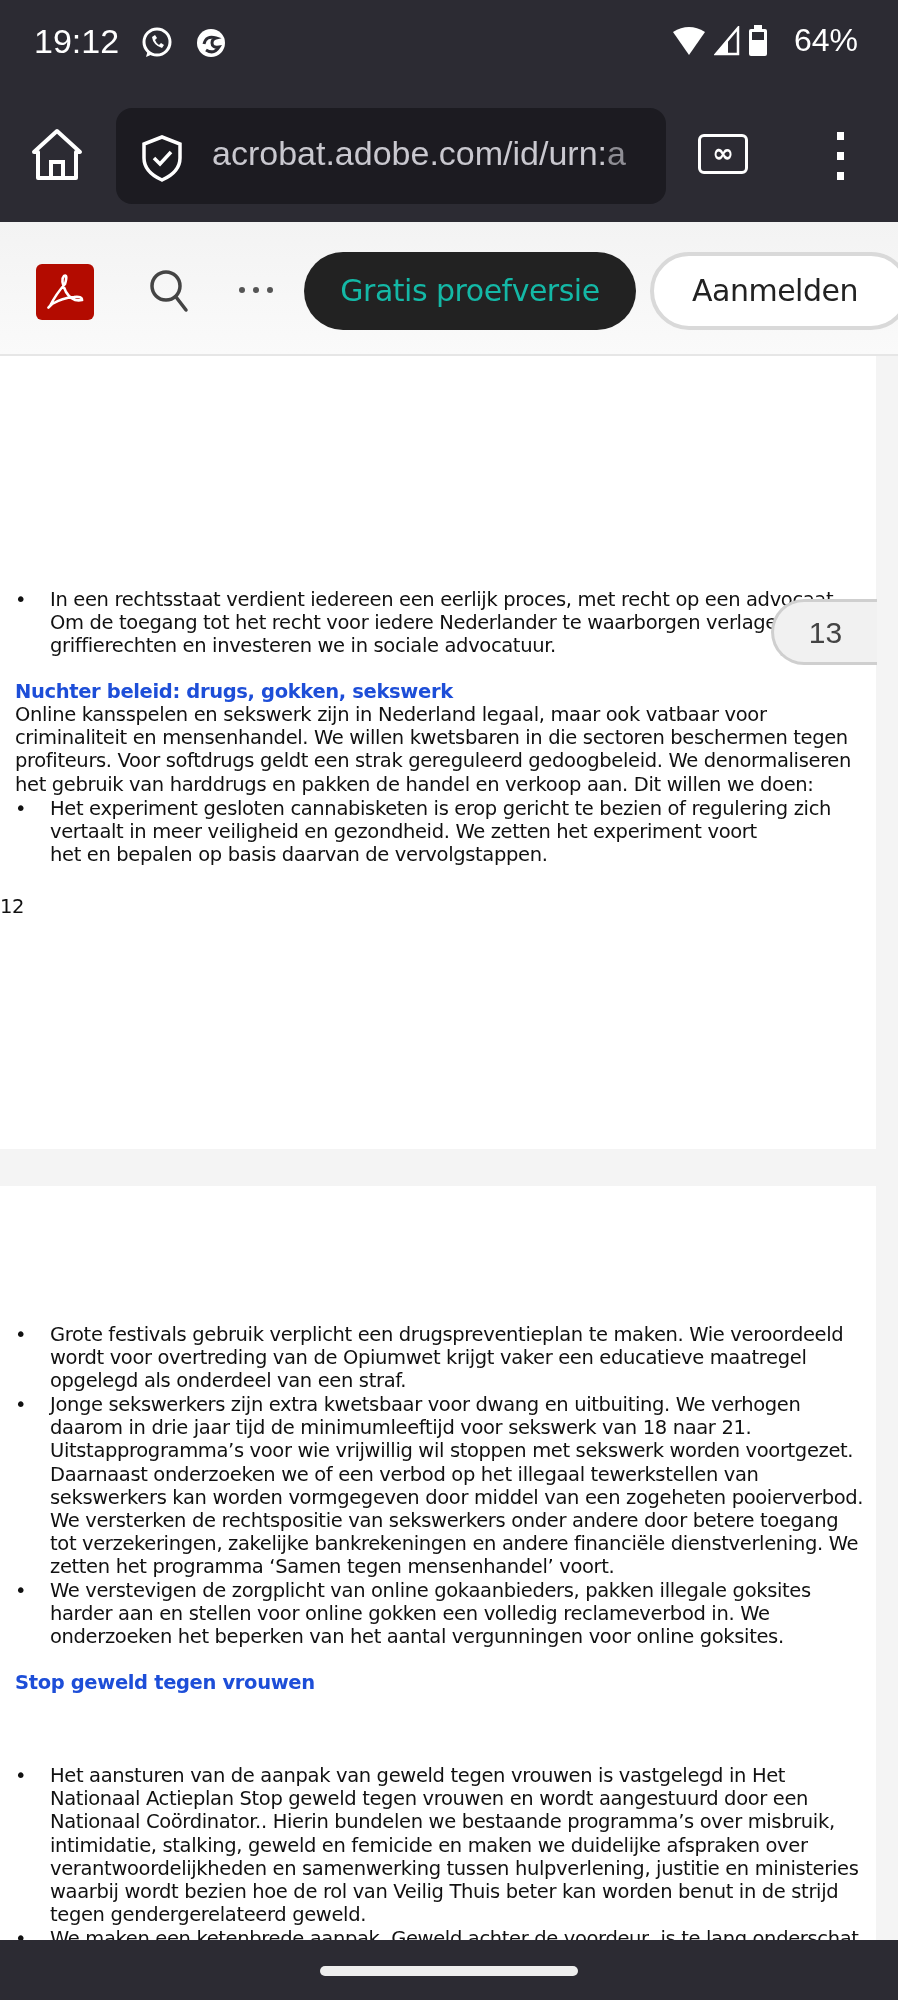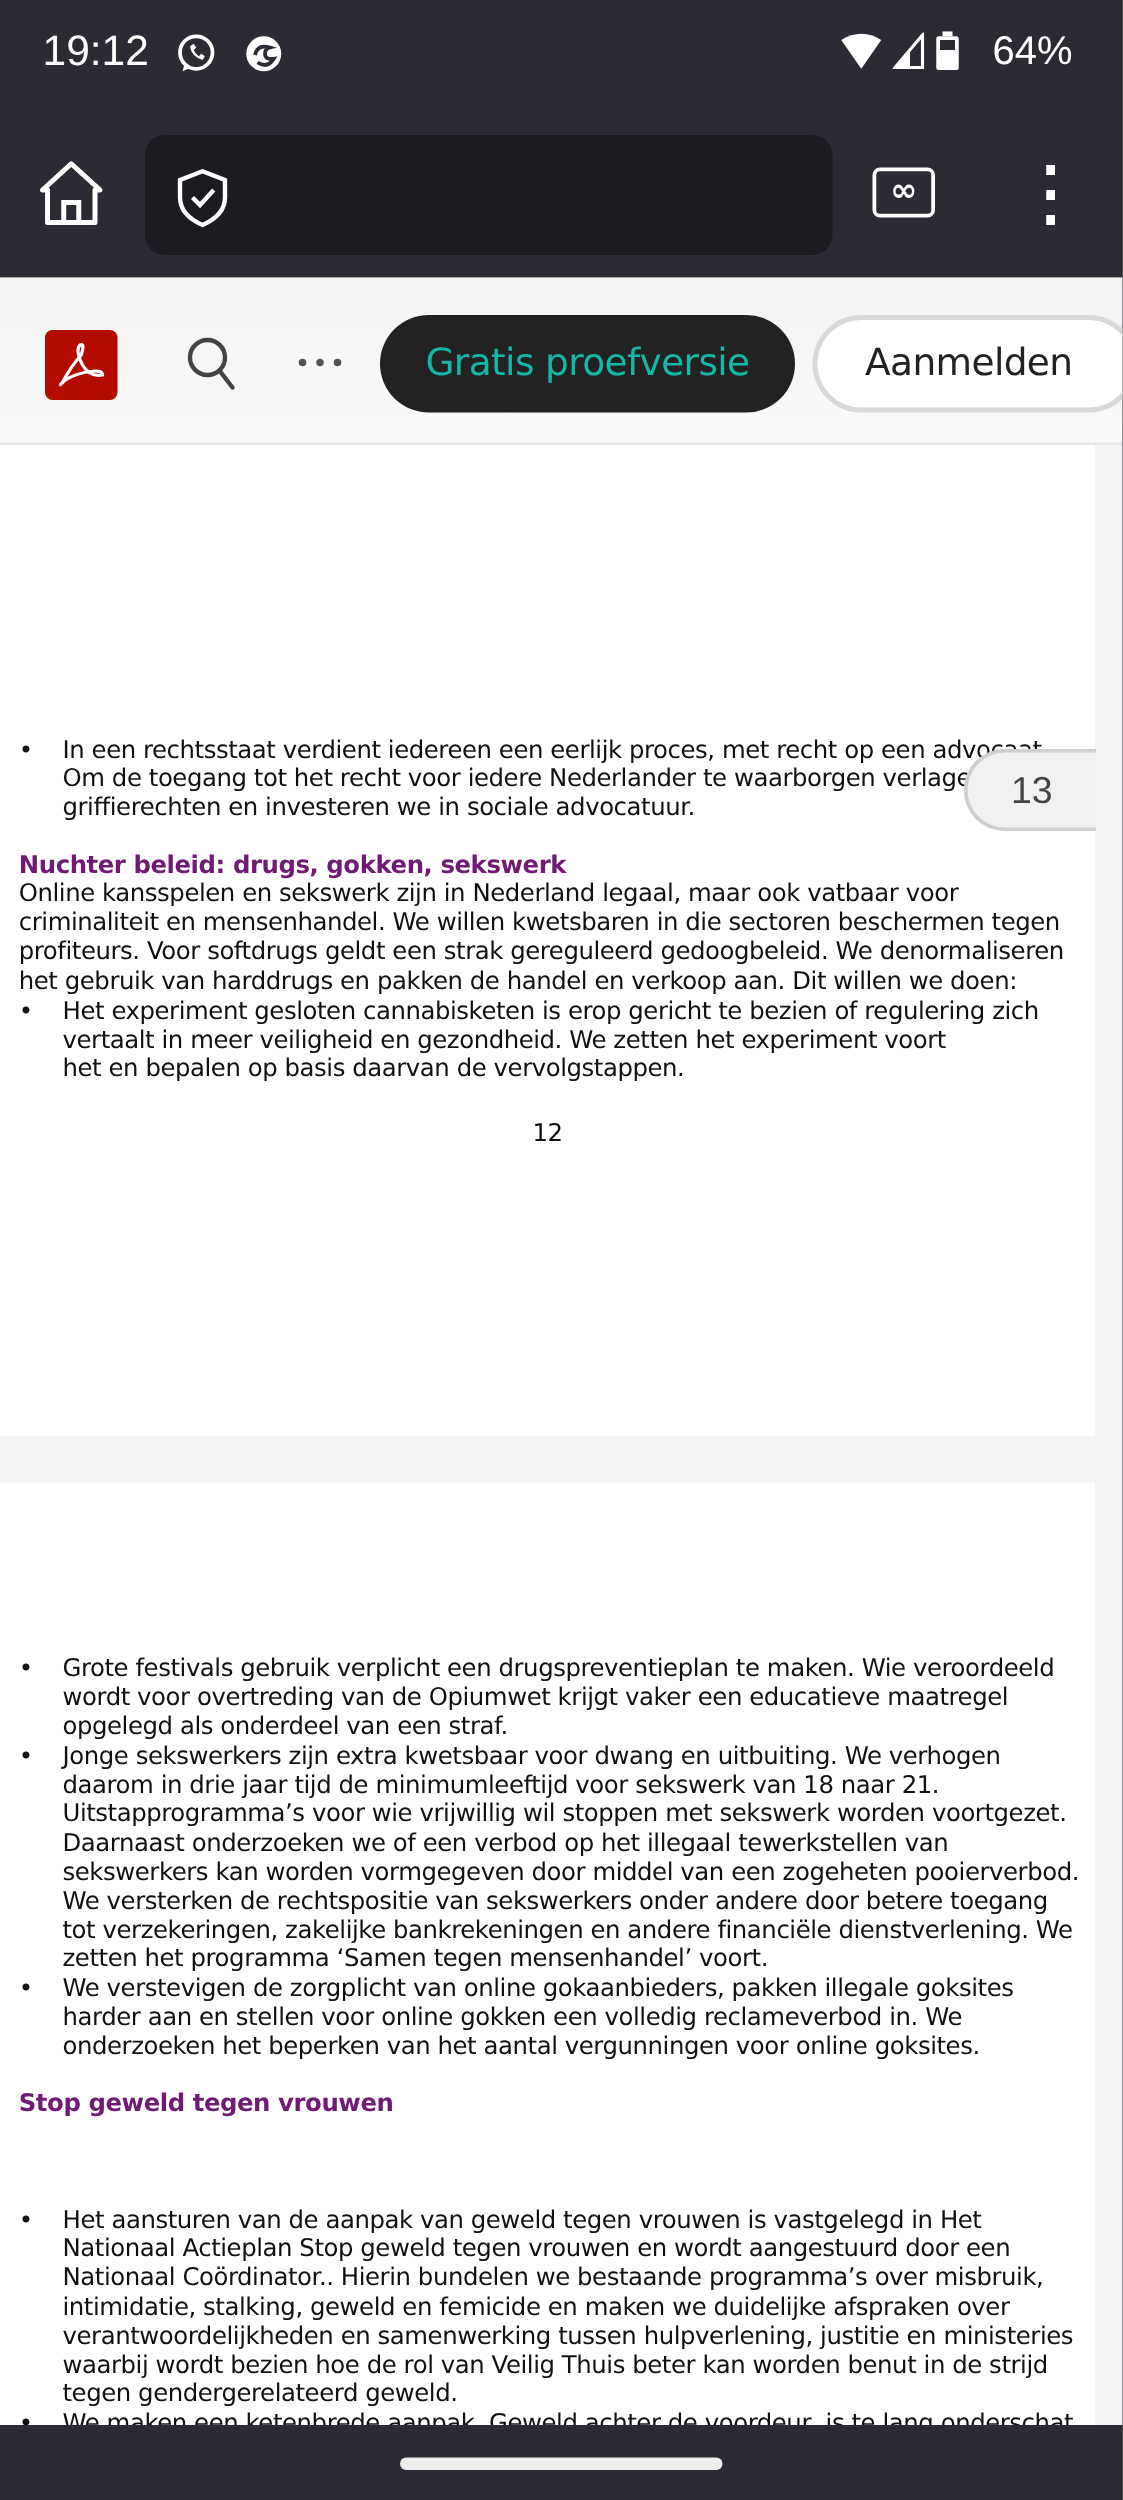--- a/index.html
+++ b/index.html
@@ -35,25 +35,25 @@
 
     .doc-scroll { position: absolute; left: 0; top: 134px; width: 876px; height: 1584px; overflow: hidden; }
     .scroll-track { position: absolute; right: 0; top: 134px; width: 22px; height: 1584px; background: #f4f4f4; }
 
     .page { position: absolute; left: 0; width: 876px; background: #fff; }
     .page1 { top: -134px; height: 927px; }
     .page2 { top: 830px; height: 1200px; }
 
     .doc-text { font-family: "DejaVu Sans", sans-serif; font-size: 19.5px; line-height: 23.2px; color: #111; letter-spacing: -0.35px; }
     .doc-p { position: absolute; left: 15px; width: 860px; }
-    .doc-h { position: absolute; left: 15px; font-weight: bold; color: #701a75; }
+    .doc-h { position: absolute; left: 15px; font-weight: bold; color: #1d4ed8; }
     .bullet-item { position: absolute; left: 15px; width: 860px; }
     .bullet-item .dot { position: absolute; left: 0; top: 0; }
     .bullet-item .btxt { margin-left: 35px; display: block; white-space: pre-line; }
-    .page-num { position: absolute; left: 0; width: 876px; text-align: center; }
+    .page-num { position: absolute; left: 0; width: 876px; }
 
     .page-badge { position: absolute; left: 771px; top: 377px; width: 106px; height: 66px; background: #f1f1f1; border: 3px solid #cfcfcf; border-right: none; border-radius: 33px 0 0 33px; text-align: center; line-height: 62px; font-family: "Liberation Sans", sans-serif; font-size: 30px; color: #444; }
 
     .gesture-bar { position: absolute; left: 0; top: 1940px; width: 898px; height: 60px; background: #2c2b33; }
     .gesture-pill { position: absolute; left: 320px; top: 26px; width: 258px; height: 10px; background: #eee; border-radius: 5px; }
   </style>
 </head>
 <body>
 
 <div class="status-bar">
@@ -87,20 +87,21 @@
 <div class="browser-bar">
   <svg class="home-btn" viewBox="0 0 58 58">
     <path d="M6 26 L29 5 L52 26 L48 26 L48 52 L10 52 L10 26 Z" fill="none" stroke="#fff" stroke-width="4" stroke-linejoin="round"></path>
     <path d="M23 52 L23 36 L35 36 L35 52" fill="none" stroke="#fff" stroke-width="4"></path>
   </svg>
   <div class="url-box">
     <svg class="shield" viewBox="0 0 44 48">
       <path d="M22 3 L40 10 L40 24 Q40 38 22 46 Q4 38 4 24 L4 10 Z" fill="none" stroke="#fff" stroke-width="3.5"></path>
       <path d="M14 24 L20 30 L31 18" fill="none" stroke="#fff" stroke-width="3.5"></path>
     </svg>
+    <div class="url-text"><span>acrobat.adobe.com/id/urn:</span><span class="dim">a</span></div>
   </div>
   <div class="reader-btn">∞</div>
   <div class="menu-btn">
       <span></span>
       <span></span>
       <span></span>
     </div>
 </div>
 
 <div class="web-area">

